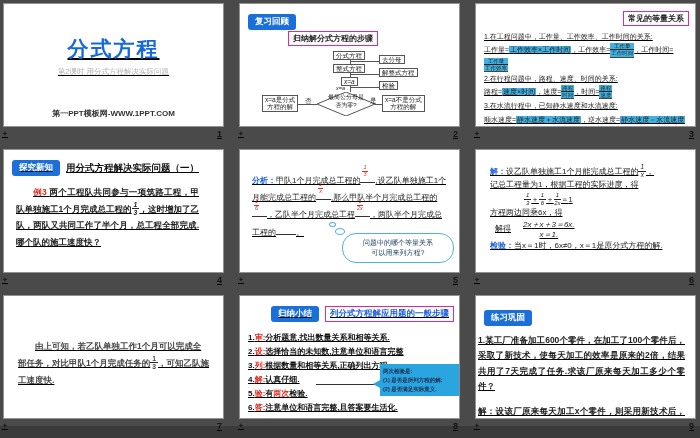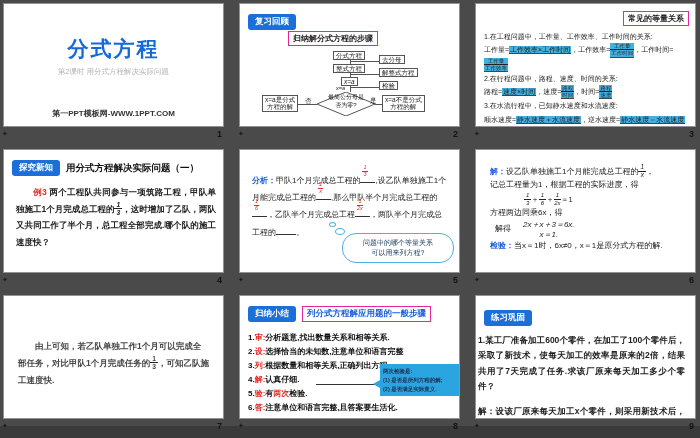--- a/index.html
+++ b/index.html
@@ -1,20 +1,20 @@
 <!DOCTYPE html>
 <html><head>
 <meta charset="utf-8">
 <style>
   * { box-sizing: border-box; margin: 0; padding: 0; }
   html,body { width:700px; height:438px; overflow:hidden; }
   body { background:#4a4a4a; font-family:"Liberation Sans", sans-serif; position:relative; }
   body::after { content:""; position:absolute; left:0; right:0; bottom:0; height:12px; background:#3a3a3a; z-index:0; }
   .grid { position:relative; z-index:1; display:grid; grid-template-columns:221px 221px 221px; column-gap:15px; padding:3px 3px 0 3px; }
-  .cell { height:146px; display:flex; flex-direction:column; }
+  .cell { height:146px; display:flex; flex-direction:column;text-decoration:underline; }
   .slide { width:221px; height:124px; background:#fff; border:1px solid #929292; position:relative; overflow:hidden; color:#222; }
   .cfoot { height:22px; display:flex; justify-content:space-between; align-items:flex-start; padding:3px 2px 0 0; }
   .star { font-size:7px; color:#1c1c1c; margin-left:-1px; line-height:1; }
   .pnum { font-size:9px; font-weight:bold; color:#141414; line-height:1; }
 
   .badge { display:inline-block; background:#1b6fd8; color:#fff; font-weight:bold; font-size:8.5px; padding:2px 7px; border-radius:3px; white-space:nowrap; }
   .pinkbox { display:inline-block; border:1.5px solid #e6269b; background:#fff; padding:1px 4px; font-weight:bold; font-size:8px; white-space:nowrap; }
   .bluetxt { color:#1b5fd8; }
   .redtxt { color:#e02b20; }
   .abs { position:absolute; }
@@ -38,21 +38,21 @@
   .s3-body { padding:26px 8px 0 8px; font-size:7px; line-height:1.9; color:#222; }
   .s3-line { white-space:normal; }
   .hl { background:#41b1e1; border-bottom:1px solid #444; padding:0 1px; }
   .hfrac { display:inline-block; text-align:center; vertical-align:middle; line-height:1.1; font-size:5.5px; background:#41b1e1; border-bottom:1px solid #444; }
   .hfrac .fn { display:block; border-bottom:1px solid #222; padding:0 1px; }
   .hfrac .fd { display:block; padding:0 1px; }
 
   
   .s4-head { padding:10px 4px 0 8px; display:flex; align-items:center; gap:6px; }
   .s4-title { font-size:9.5px; font-weight:bold; color:#111; }
-  .s4-p { padding:8px 7px 0 12px; font-size:8.5px; font-weight:bold; line-height:1.95; color:#222; text-align:justify; }
+  .s4-p { padding:8px 24px 0 12px; font-size:8.5px; font-weight:bold; line-height:1.95; color:#222; text-align:justify; }
   .indent { display:inline-block; width:17px; }
 
   
   .s5-p { padding:22px 10px 0 12px; font-size:8px; line-height:2.15; color:#222; }
   .blank { display:inline-block; width:15px; border-bottom:1px solid #333; position:relative; height:8px; vertical-align:baseline; }
   .ans { position:absolute; left:2px; top:-10px; color:#e02b20; font-size:5.5px; line-height:1; text-align:center; font-style:italic; }
   .ans .fn { display:block; border-bottom:1px solid #e02b20; padding:0 1px; }
   .ans .fd { display:block; }
   .cloud { position:absolute; right:5px; bottom:9px; width:112px; border:1.2px solid #49b2e5; border-radius:14px; background:#fff; padding:4px 5px; font-size:7px; line-height:1.4; text-align:center; white-space:pre-line; color:#173a5e; }
   .cloud::before { content:""; position:absolute; left:-8px; top:-6px; width:8px; height:5px; border:1.2px solid #49b2e5; border-radius:50%; background:#fff; }
@@ -61,21 +61,21 @@
   
   .s6-body { padding:14px 10px 0 14px; font-size:8px; line-height:1.6; color:#222; }
   .s6-eq { margin:1px 0 1px 34px; font-size:7.5px; }
   .s6-solve { display:flex; gap:12px; align-items:center; margin-left:5px; }
   .s6-stack { text-align:center; font-style:italic; line-height:1.25; }
 
   
   .s7-p { padding:42px 14px 0 14px; font-size:8.5px; font-weight:bold; line-height:2.0; color:#474747; }
 
   
-  .s8-head { padding:10px 0 0 8px; display:flex; align-items:flex-start; gap:6px; }
+  .s8-head { padding:10px 0 0 8px; display:flex; align-items:flex-start; gap:6px;margin-left:23px; }
   .s8-title { color:#1b5fd8; font-size:8.5px; }
   .s8-list { padding:9px 4px 0 8px; font-size:8px; font-weight:bold; color:#111; }
   .s8-line { line-height:14px; white-space:nowrap; }
   .callout { position:absolute; left:140px; top:68px; width:79px; background:#2aa5e0; padding:3px 3px; font-size:5.5px; line-height:1.6; color:#1f2d50; font-weight:bold; }
   .callout::before { content:""; position:absolute; left:-7px; top:16px; border-top:4px solid transparent; border-bottom:4px solid transparent; border-right:7px solid #2aa5e0; }
   .leader { position:absolute; left:76px; top:88px; width:60px; height:1px; background:#333; }
 
   
   .s9-head { padding:10px 0 0 8px; }
   .s9-p { padding:7px 10px 0 2px; font-size:8.5px; font-weight:bold; line-height:1.8; color:#222; text-align:justify; }

